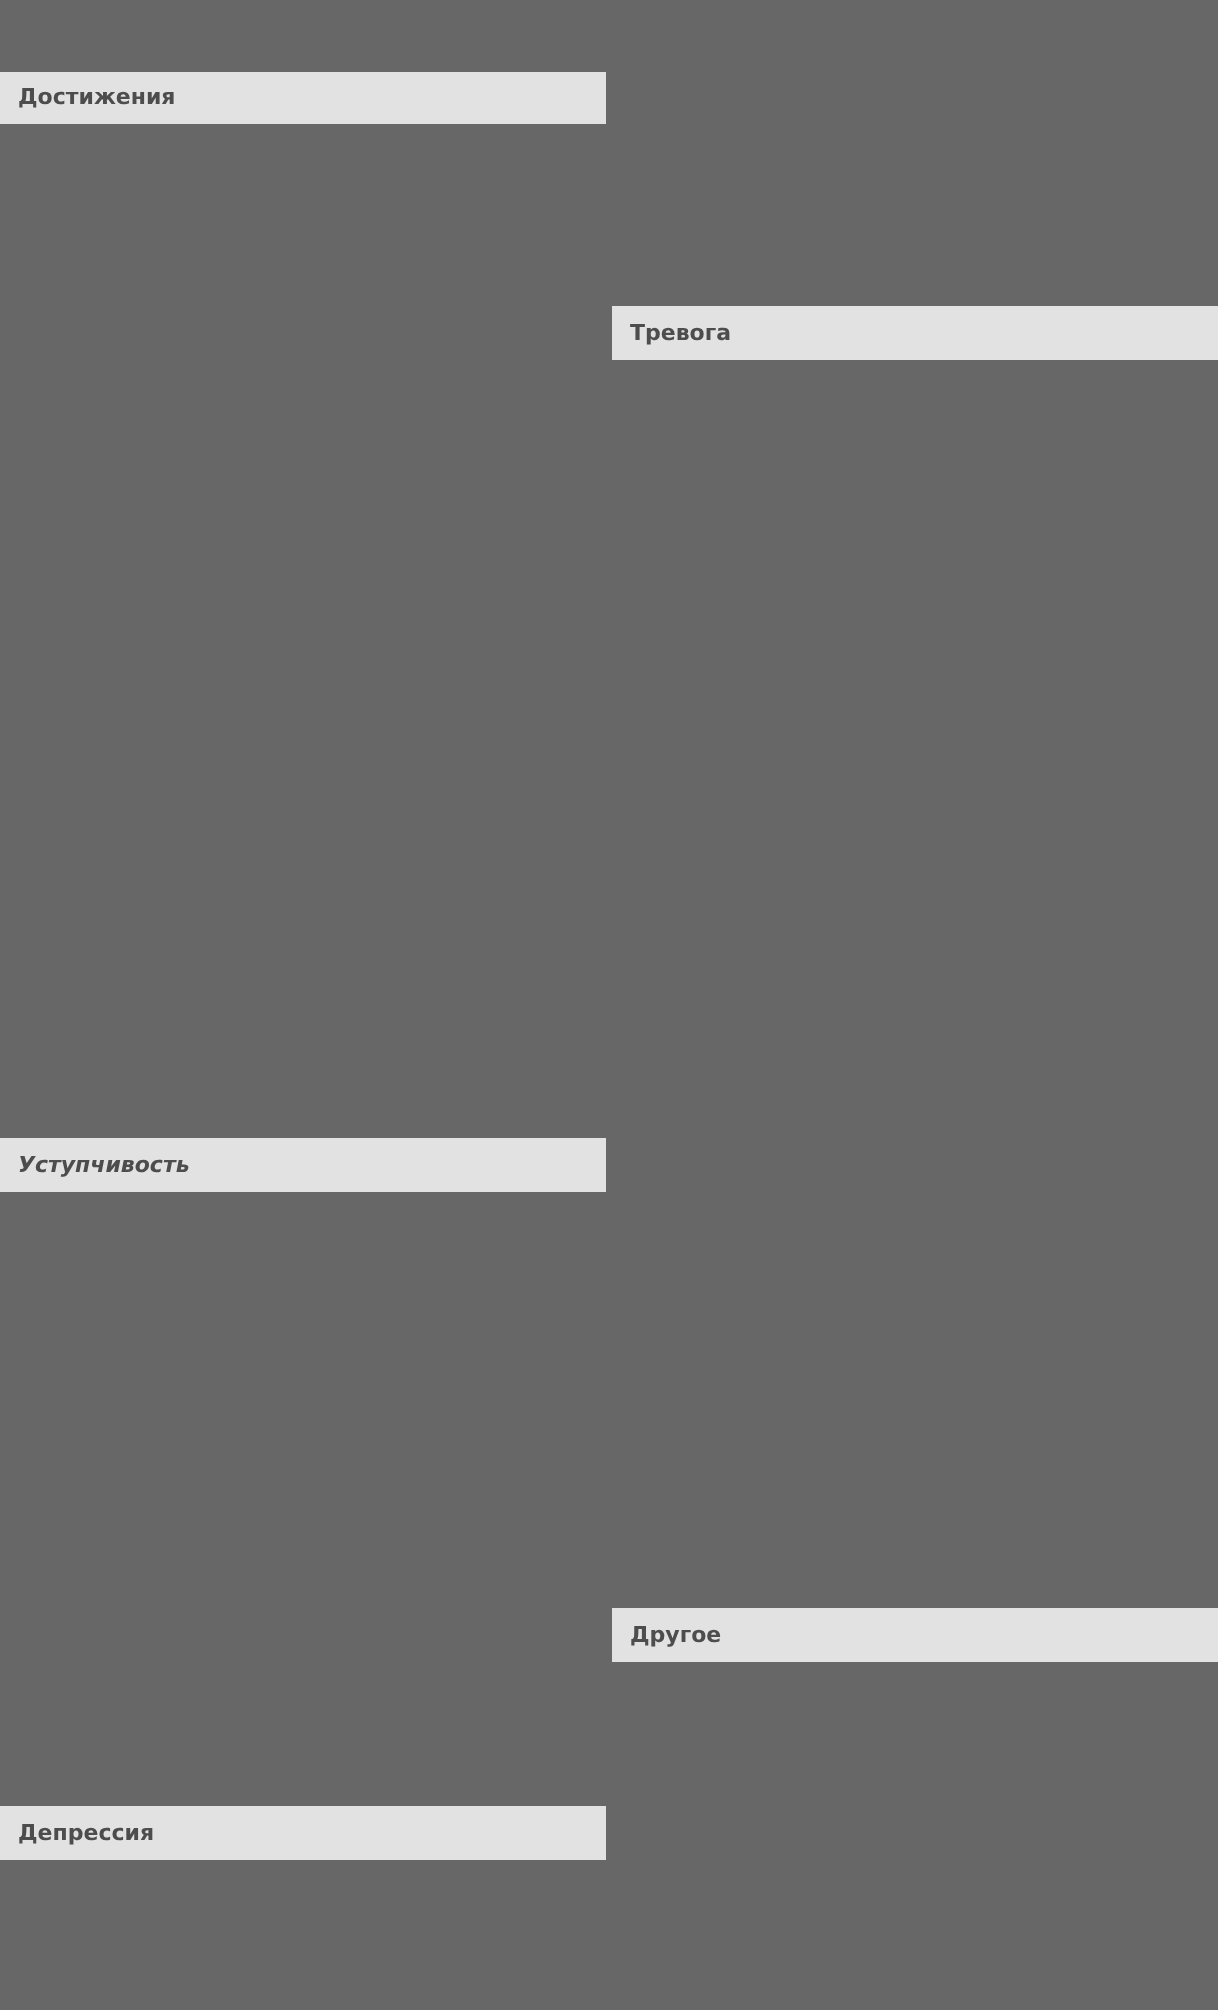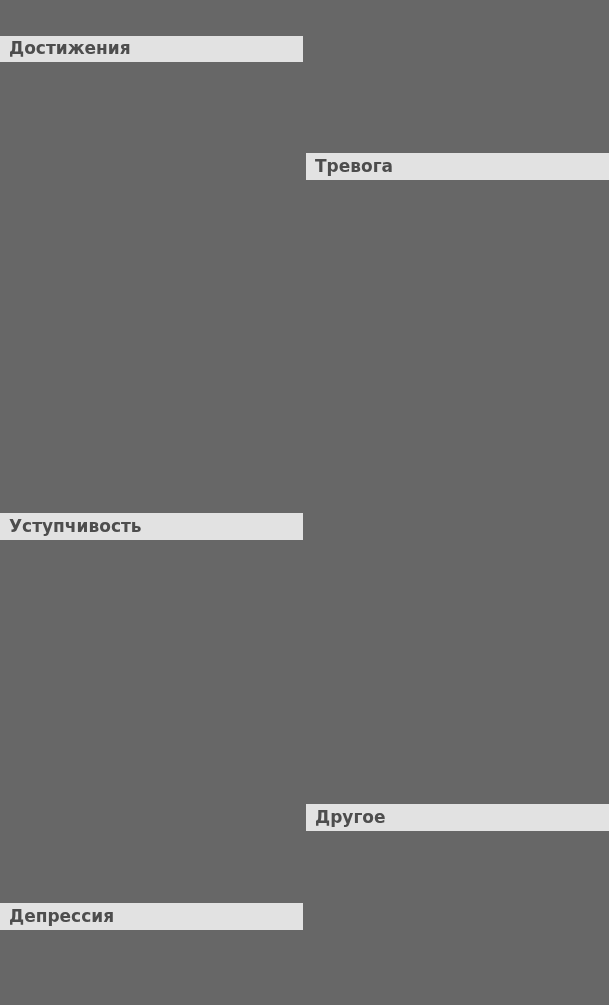--- a/index.html
+++ b/index.html
@@ -14,39 +14,39 @@
     background: #676767;
     overflow: hidden;
     font-family: "DejaVu Sans", "Liberation Sans", sans-serif;
   }
   .hdr {
     position: absolute;
     height: 27px;
     background: #e2e2e2;
     color: #4d4d4d;
     font-weight: 700;
-    font-size: 17px;
+    font-size: 11px;
     display: flex;
     align-items: center;
     padding-left: 9px;
     box-sizing: border-box;
     cursor: pointer;
   }
   .hdr .label {
     white-space: nowrap;
     line-height: 1;
     padding-bottom: 1px;
   }
   .col-left  { left: 0;     width: 303px; }
   .col-right { left: 306px; width: 303px; }
 
   #hdr-achievements  { top: 36px;  height: 26px; }
   #hdr-anxiety       { top: 153px; align-items: center; }
   #hdr-love          { top: 270px; }
-  #hdr-compliance    { top: 513px; }
+  #hdr-compliance    { top: 569px; font-style: italic; }
   #hdr-demandingness { top: 740px; }
   #hdr-other         { top: 804px; }
   #hdr-depression    { top: 903px; }
 </style>
 </head>
 <body>
 
 <div class="canvas">
 
   <div class="hdr col-left" id="hdr-achievements">

